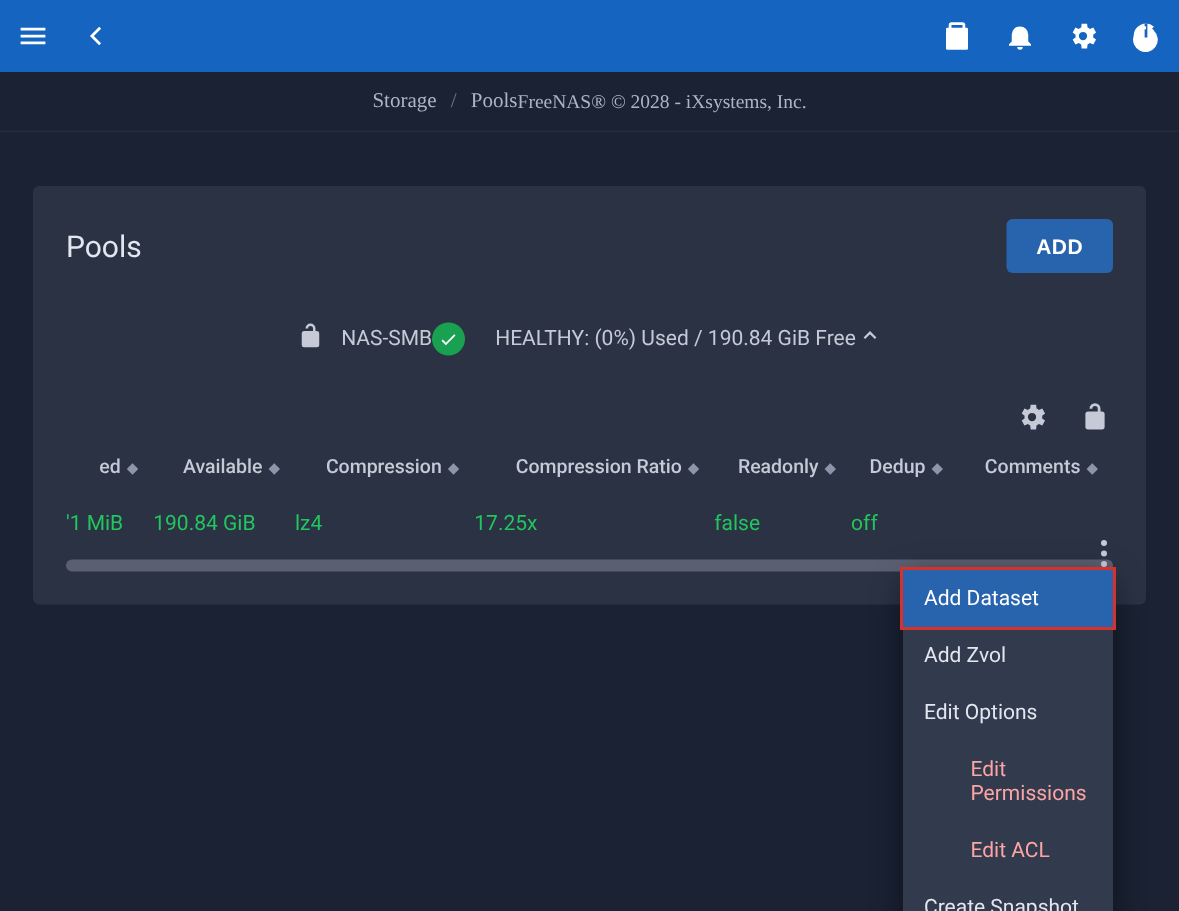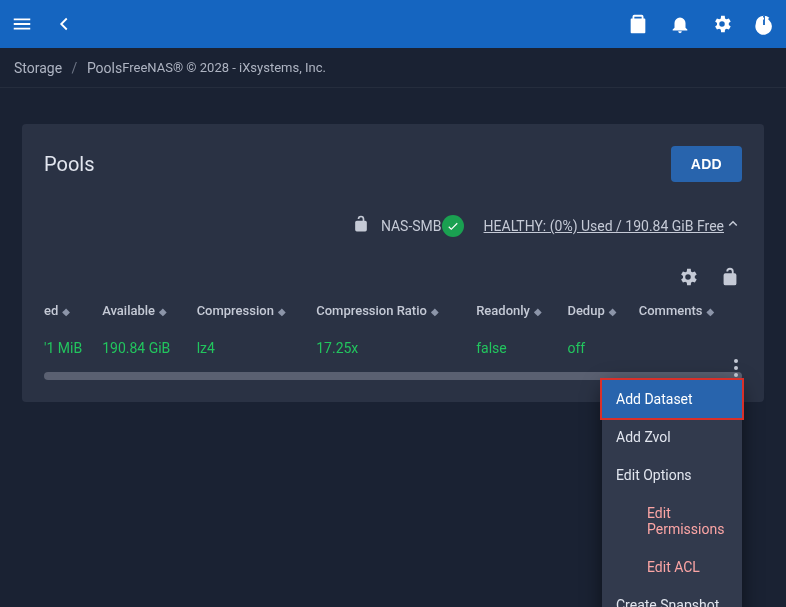--- a/index.html
+++ b/index.html
@@ -20,22 +20,22 @@
     padding: 0 10px;
     justify-content: space-between;
   }
   .topbar-left, .topbar-right { display:flex; align-items:center; gap:18px; }
   .icon-btn {
     width:24px; height:24px; display:flex; align-items:center; justify-content:center;
     color:#fff; cursor:pointer;
   }
   .icon-btn svg { width:22px; height:22px; fill:#fff; }
   .breadcrumb-bar {
-    height:40px; display:flex; align-items:center; justify-content:flex-start;
-    padding:0 14px; color:#aeb4c2; border-bottom:1px solid rgba(255,255,255,0.05);
+    height:40px; display:flex; align-items:center; justify-content:center;
+    padding:0 14px; color:#aeb4c2; border-bottom:1px solid rgba(255,255,255,0.05);font-family:Liberation Serif, serif;
   }
   .breadcrumb a { color:#aeb4c2; text-decoration:none; }
   .breadcrumb .sep { margin:0 6px; color:#6d7585;}
   .brand { color:#aeb4c2; font-size:13px;}
   .content { padding: 36px 22px 0 22px; }
   .panel {
     background:#2a3244;
     border-radius:4px;
     padding: 0;
   }
@@ -44,39 +44,39 @@
     padding:22px 22px 18px 22px;
   }
   .panel-title { color:#e2e6ef; font-size:20px; }
   .add-btn {
     background:#2864ad; color:#fff; font-weight:700;
     border:none; border-radius:4px; padding:10px 20px; cursor:pointer;
     font-size:14px; letter-spacing:0.3px;
   }
   .pool-row {
     display:flex; align-items:center; padding:14px 22px 18px 22px;
-    justify-content:flex-end;
+    justify-content:center;
   }
   .pool-left { display:flex; align-items:center; gap:10px; }
-  .pool-status { display:flex; align-items:center; gap:20px;text-decoration:underline; }
+  .pool-status { display:flex; align-items:center; gap:20px; }
   .lock-icon svg { width:20px; height:20px; fill:#c5cad6; }
   .checkcircle {
     width:22px; height:22px; border-radius:50%; background:#1aa051;
     display:flex; align-items:center; justify-content:center;
   }
   .checkcircle svg { width:14px; height:14px; fill:#fff; }
   .chev { color:#c5cad6; }
   .pool-actions-row {
     display:flex; justify-content:flex-end; gap:18px; padding:10px 22px 4px 22px;
   }
   .pool-actions-row .icon-btn svg{ fill:#c5cad6; }
   .table-wrap { padding:0 22px 22px 22px; position:relative;}
   table { width:100%; border-collapse:collapse; }
   th {
-    text-align:left; color:#c5cad6; font-weight:500; font-size:13px;
+    text-align:right; color:#c5cad6; font-weight:500; font-size:13px;
     padding:10px 10px 14px 0; vertical-align:top;
   }
   th .sort { font-size:10px; color:#8c95a9; margin-left:4px; display:inline-block;}
   td { color:#22c55e; padding:8px 10px 10px 0; font-size:14px; }
   .scroll-track {
     height:8px; background:#5a6071; border-radius:4px; margin-top:6px;
     width:100%;
   }
   .row-actions {
     position:absolute; right:22px; top:62px;

